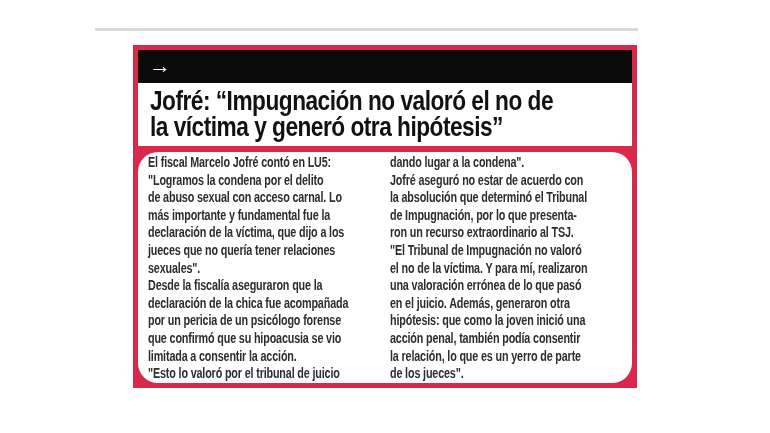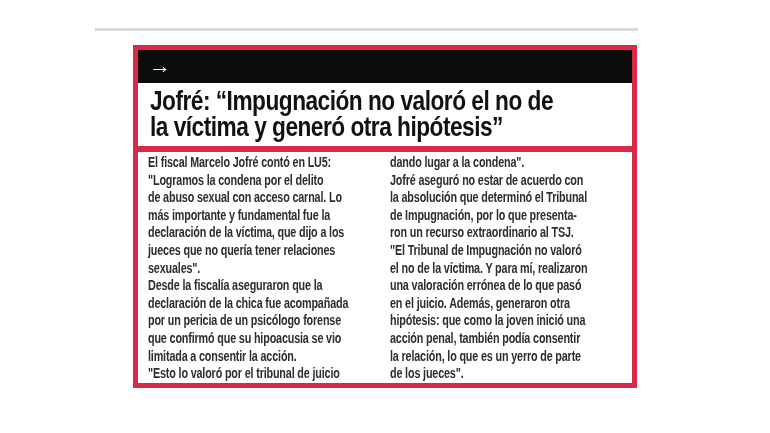--- a/index.html
+++ b/index.html
@@ -84,20 +84,21 @@
     width: 575px;
     transform: scaleX(0.84);
     transform-origin: left top;
   }
 
   .body-box {
     flex: 1 1 auto;
     background: #ffffff;
     position: relative;
     overflow: hidden;
+    border-radius: 20px;
   }
   .body-col {
     position: absolute;
     top: 2px;
     white-space: pre-line;
     color: #2d2d2d;
     font-size: 14px;
     line-height: 17.6px;
     font-weight: 700;
     letter-spacing: -0.2px;

